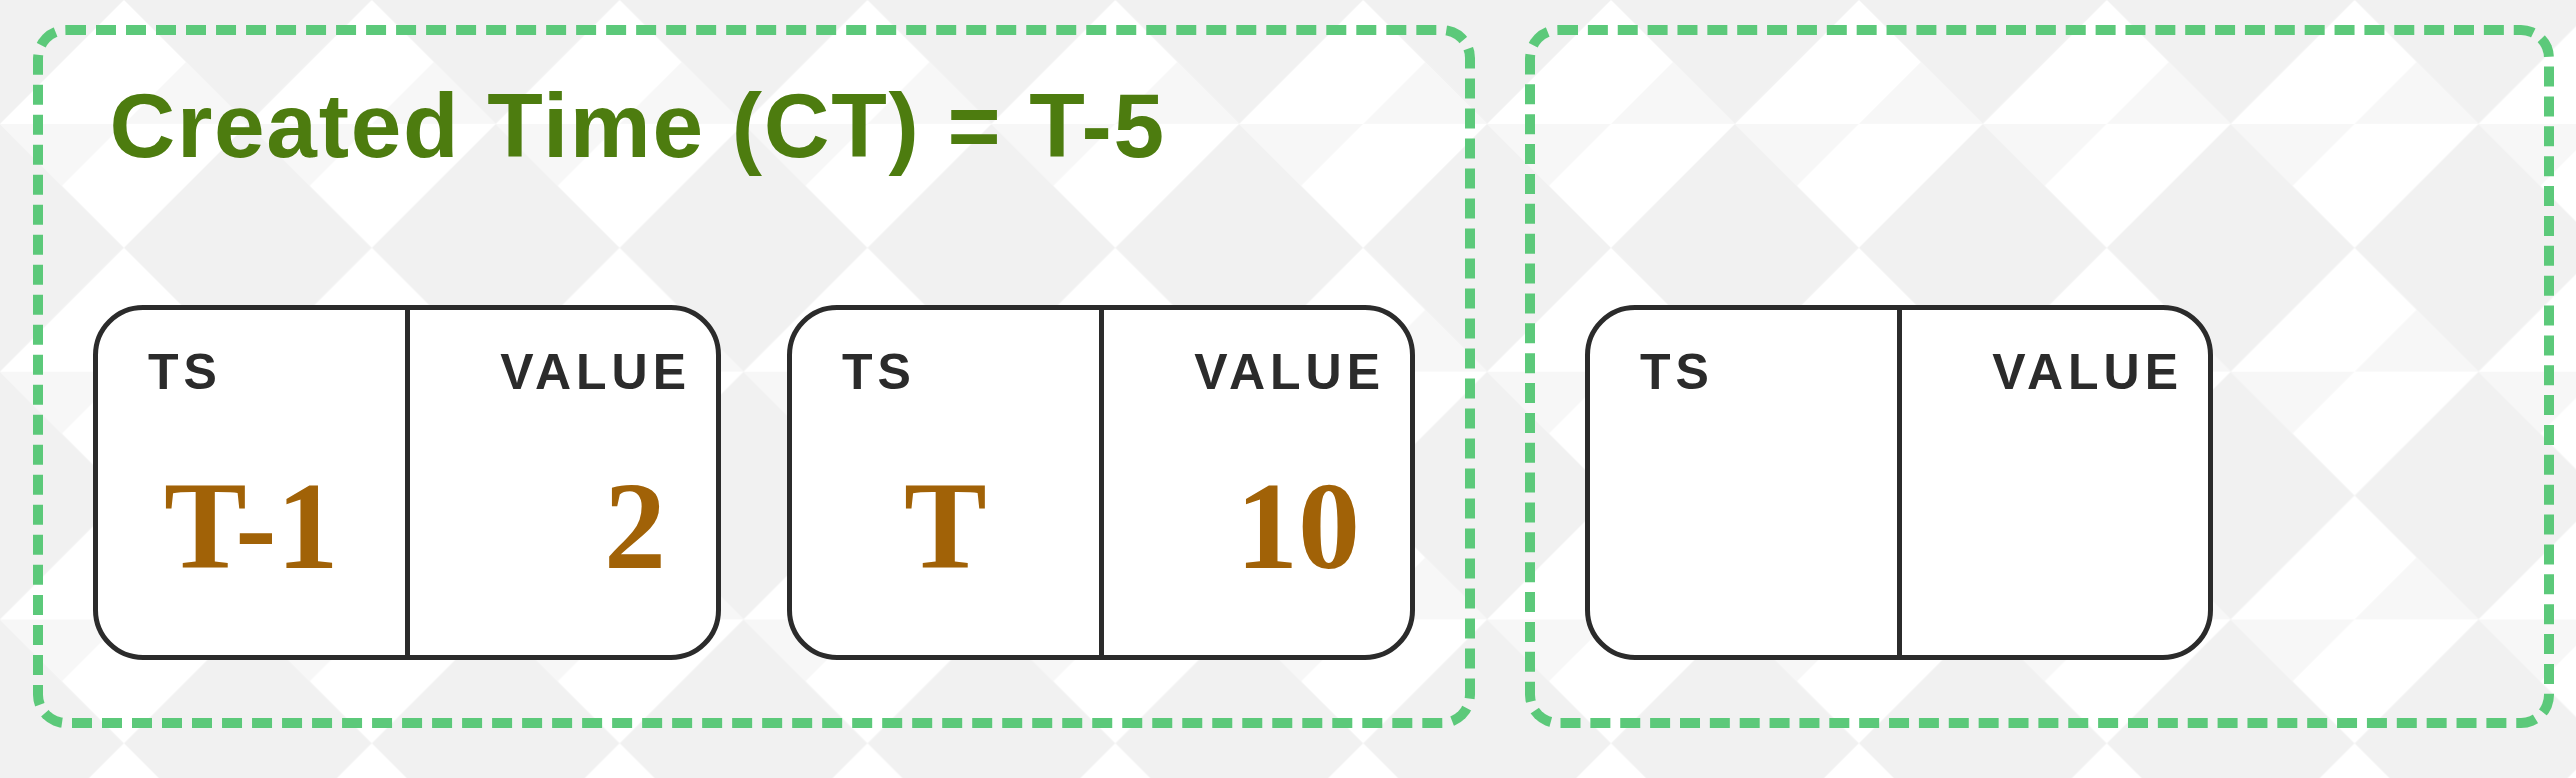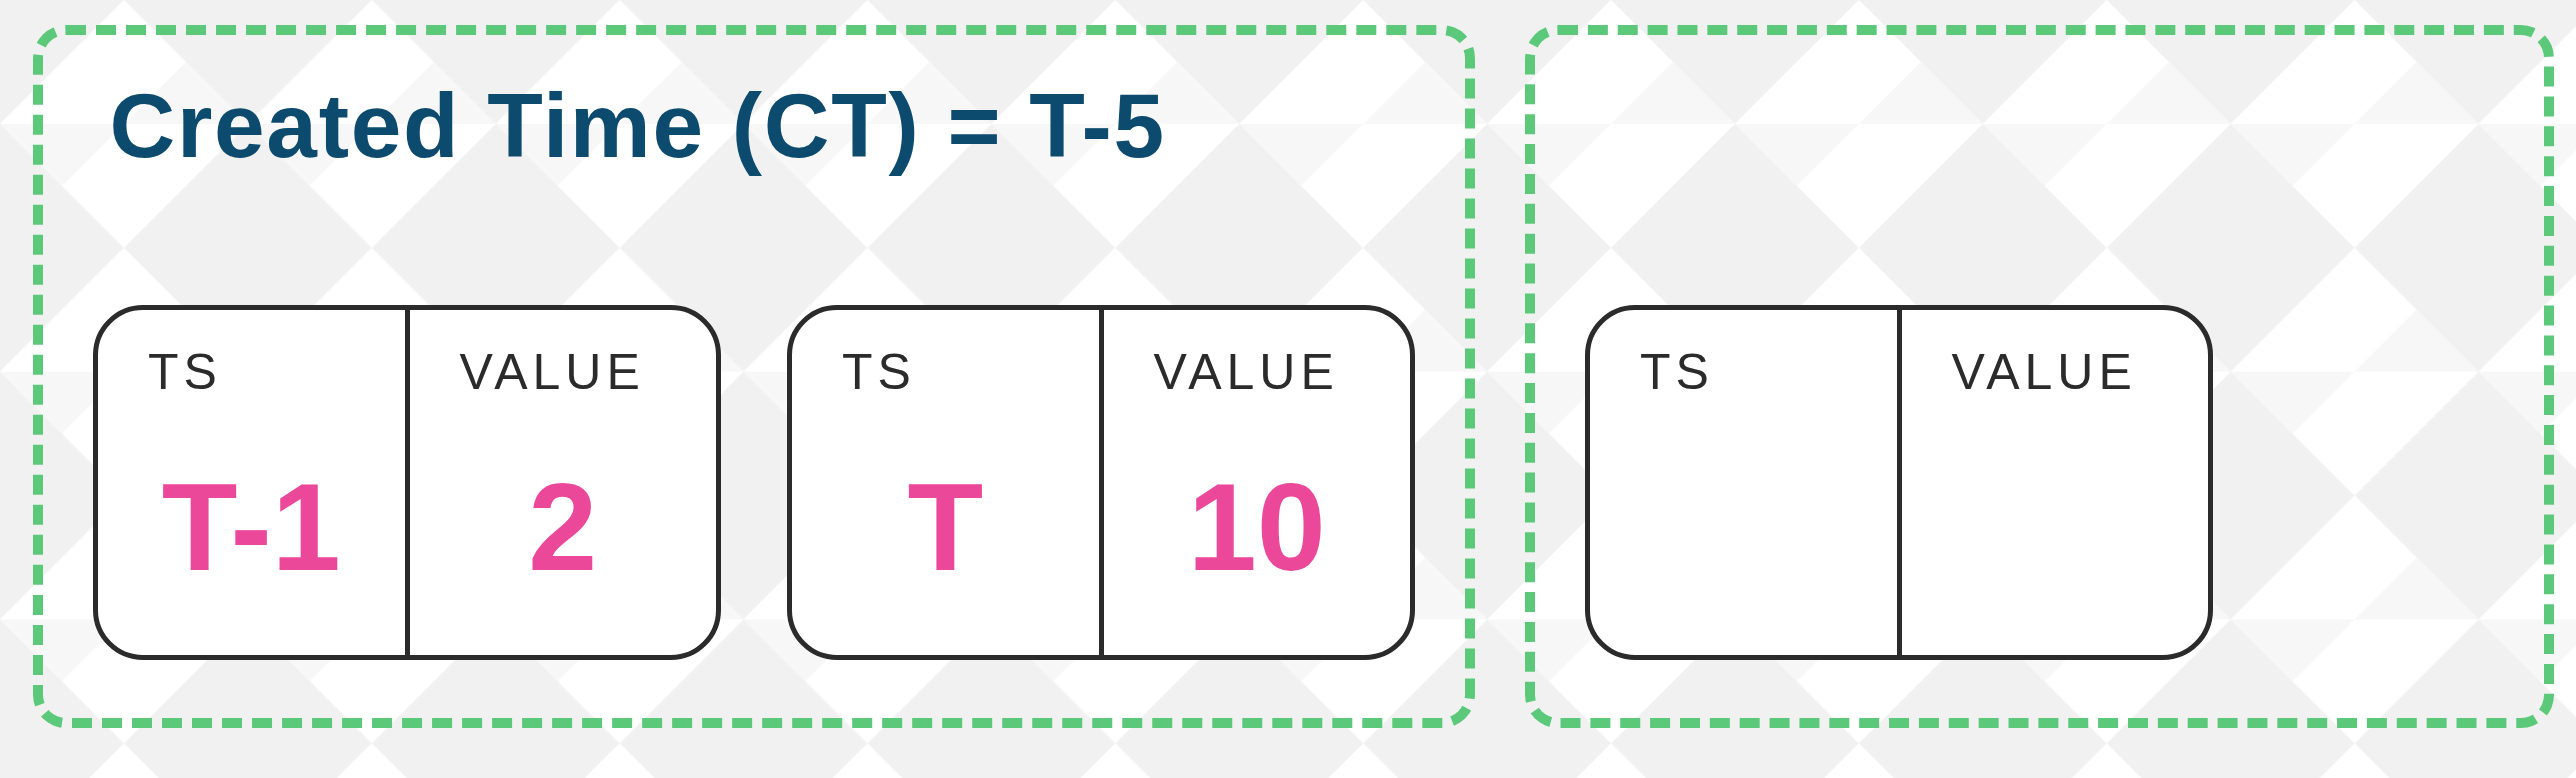--- a/index.html
+++ b/index.html
@@ -37,21 +37,21 @@
     border-radius: 33px;
     box-sizing: border-box;
     padding: 33px 50px 58px 50px;
     display: flex;
     flex-direction: column;
   }
   .group.left  { flex: 0 0 1421px; }
   .group.right { flex: 0 0 1029px; }
 
   .group-title {
-    color: #0c4a6e;
+    color: #4d7c0f;
     font-size: 91px;
     font-weight: 600;
     line-height: 1.1;
     margin: 8.3px 0 33px 16.5px;
     letter-spacing: 1.7px;
     white-space: nowrap;
   }
 
   .cards {
     display: flex;
@@ -72,37 +72,39 @@
   }
   .card .cell {
     flex: 1;
     display: flex;
     flex-direction: column;
     padding: 33px 25px 25px 50px;
     box-sizing: border-box;
   }
   .card .cell + .cell {
     border-left: 5px solid #2b2b2b;
+    align-items: flex-end;
   }
   .cell .label {
     color: #2b2b2b;
     font-size: 50px;
     letter-spacing: 5px;
-    font-weight: 400;
+    font-weight: 700;
     margin-bottom: 22px;
   }
   .cell .value {
-    color: #ec4899;
+    color: #a16207;
     font-size: 124px;
     font-weight: 600;
     flex: 1;
     display: flex;
     align-items: center;
     justify-content: center;
     padding-right: 25px;
+    font-family: Liberation Serif, serif;
   }
 </style>
 </head>
 <body>
 
 <div class="bg-pattern">
   <svg viewBox="0 0 3118 942" preserveAspectRatio="none">
     <defs>
       <pattern id="tri" width="300" height="300" patternUnits="userSpaceOnUse">
         <polygon points="0,0 150,0 0,150" fill="#000"></polygon>

